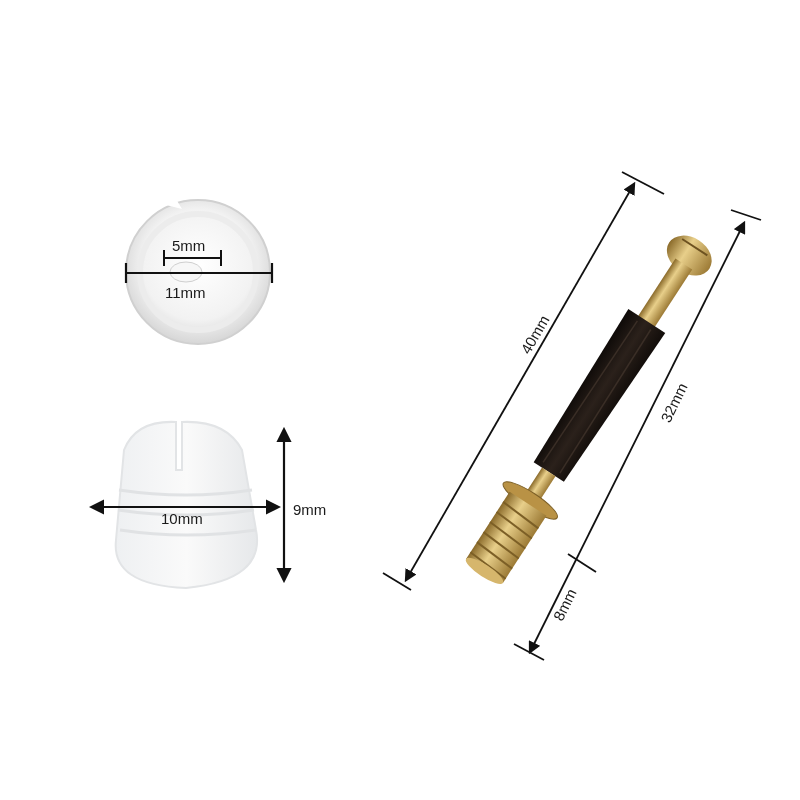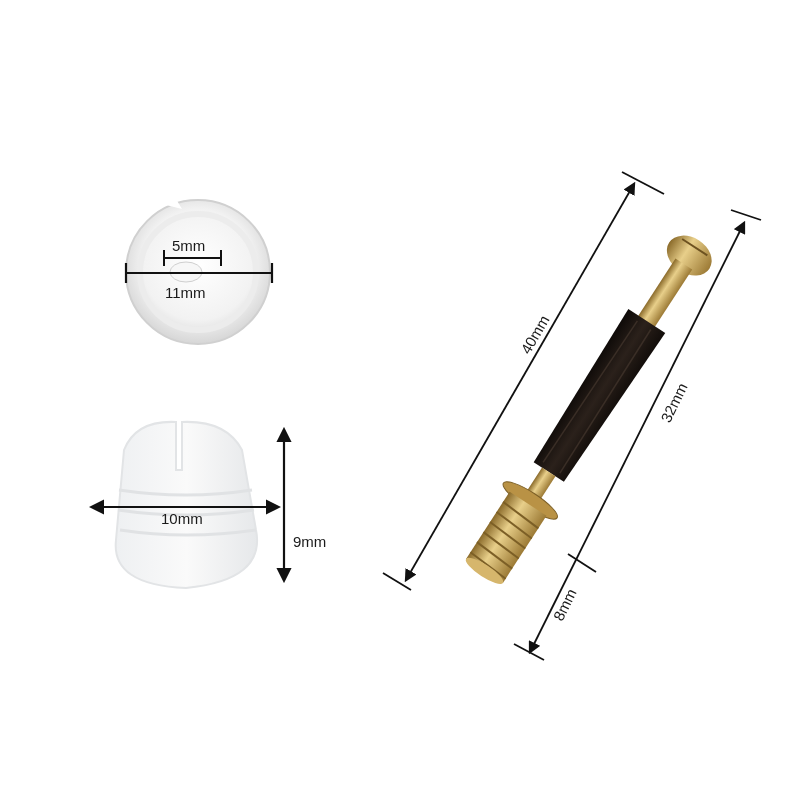--- a/index.html
+++ b/index.html
@@ -88,17 +88,17 @@
       <line x1="728" y1="223" x2="514" y2="652" marker-start="url(#arrow)" marker-end="url(#arrow)"></line>
       <line x1="715" y1="210" x2="745" y2="220"></line>
       <line x1="498" y1="644" x2="528" y2="660"></line>
       <line x1="552" y1="554" x2="580" y2="572"></line>
     </g>
   </svg>
 
   <span class="lbl" style="left:156px; top:238px;">5mm</span>
   <span class="lbl" style="left:149px; top:285px;">11mm</span>
   <span class="lbl" style="left:145px; top:511px;">10mm</span>
-  <span class="lbl" style="left:277px; top:502px;margin-top:32px;">9mm</span>
+  <span class="lbl" style="left:277px; top:502px;">9mm</span>
   <span class="lbl rot" style="left:498px; top:327px; transform: rotate(-60deg);">40mm</span>
   <span class="lbl rot" style="left:637px; top:395px; transform: rotate(-64deg);">32mm</span>
   <span class="lbl rot" style="left:532px; top:597px; transform: rotate(-64deg);">8mm</span>
 </div>
 
 </body></html>

